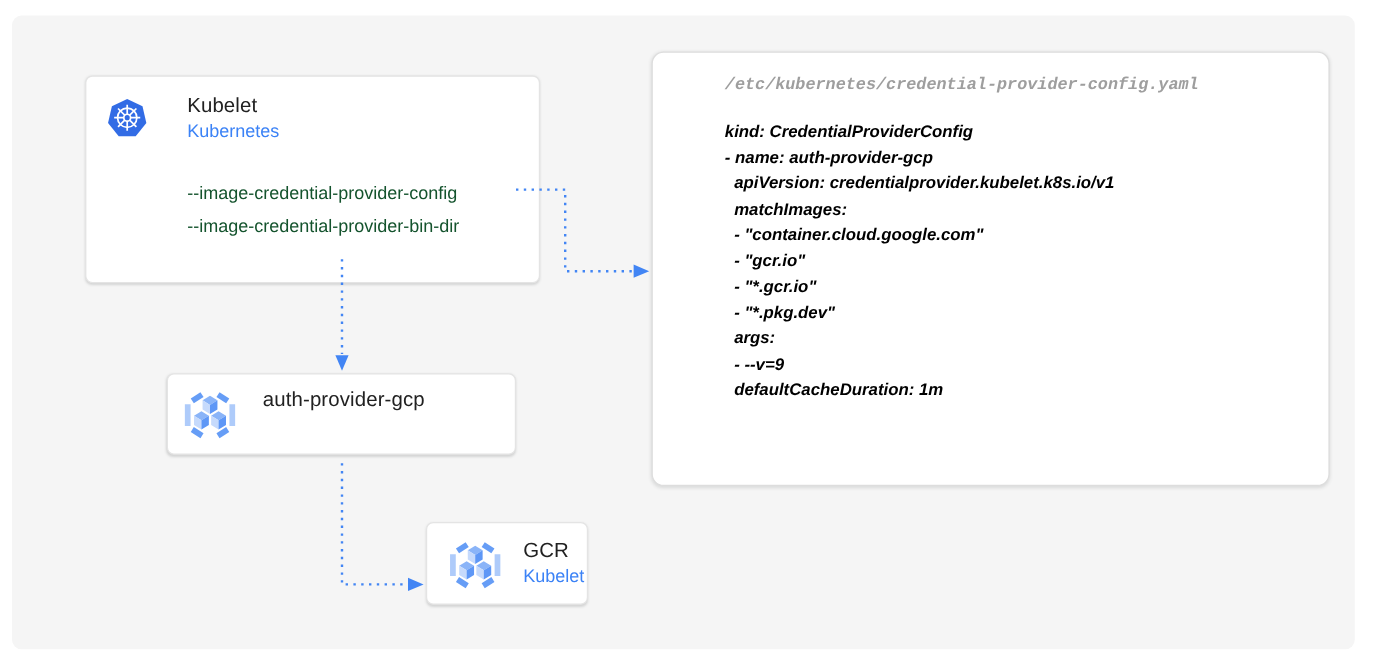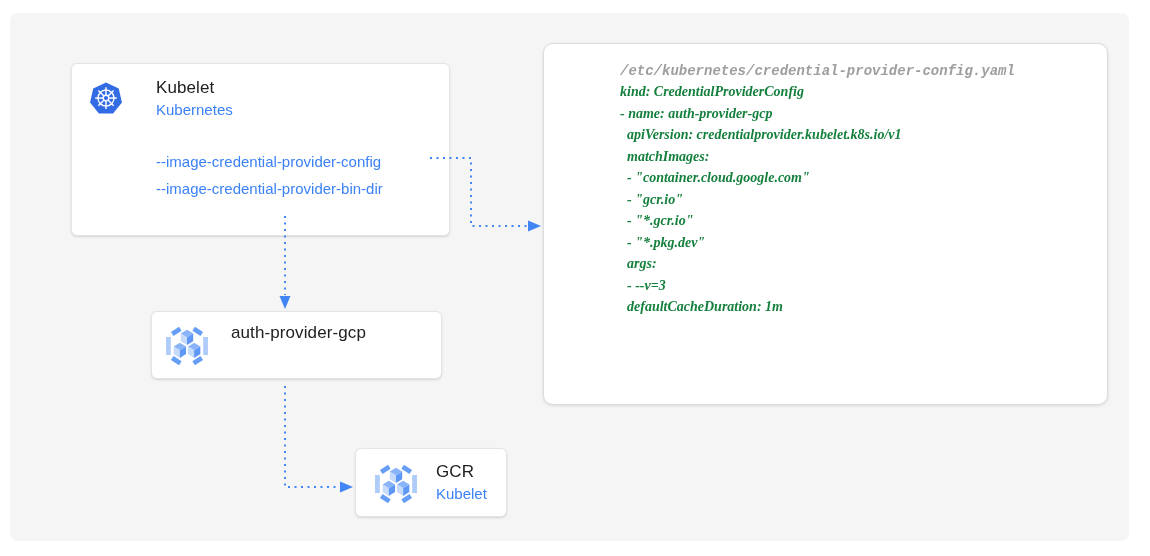--- a/index.html
+++ b/index.html
@@ -20,22 +20,22 @@
     border-radius: 8px;
   }
   .card {
     position: absolute;
     background: #ffffff;
     border: 1px solid #E4E4E4;
     border-radius: 6px;
     box-shadow: 0 1px 2px rgba(60,64,67,0.18);
   }
   .card-kubelet { left: 71px; top: 63px; width: 379px; height: 173px; }
-  .card-auth    { left: 139px; top: 311px; width: 291px; height: 68px; margin-left: 12px; }
-  .card-gcr     { left: 355px; top: 448px; width: 152px; height: 69px; }
+  .card-auth    { left: 139px; top: 311px; width: 291px; height: 68px; }
+  .card-gcr     { left: 355px; top: 435px; width: 135px; height: 69px; }
 
   .node-icon { position: absolute; }
   .kubelet-icon-pos { left: 17px; top: 18px; }
   .auth-icon-pos    { left: 13px; top: 14px; }
   .gcr-icon-pos     { left: 18px; top: 15px; }
 
   .kubelet-text { position: absolute; left: 84px; top: 13px; }
   .auth-text    { position: absolute; left: 79px; top: 10px; }
   .gcr-text     { position: absolute; left: 80px; top: 12px; }
 
@@ -47,50 +47,51 @@
   }
   .node-sub {
     font-size: 15px;
     line-height: 22px;
     color: #3b82f6;
   }
   .node-flags { margin-top: 27px; }
   .flag-line {
     font-size: 15px;
     line-height: 27px;
-    color: #3b82f6;
+    color: #14532d;
     white-space: nowrap;
   }
 
   .code-panel {
     position: absolute;
     left: 543px; top: 43px;
     width: 565px; height: 362px;
     background: #ffffff;
     border: 1px solid #DDDDDD;
     border-radius: 10px;
     box-shadow: 0 1px 3px rgba(60,64,67,0.15);
-    padding: 17px 20px 0 76px;
+    padding: 17px 20px 0 60px;
   }
   .code-filename {
     font-family: "Liberation Mono", "DejaVu Sans Mono", monospace;
     font-style: italic;
     font-weight: bold;
     font-size: 14px;
     line-height: 20px;
     color: #9E9E9E;
     white-space: pre;
   }
   .code-body {
-    font-family: Liberation Serif, serif;
+    margin-top: 18px;
+    font-family: Liberation Sans, sans-serif;
     font-style: italic;
     font-weight: bold;
     font-size: 14px;
     line-height: 21.5px;
-    color: #15803d;
+    color: #000000;
   }
   .code-line { white-space: pre; }
 
   .overlay {
     position: absolute;
     left: 0; top: 0;
     width: 1150px; height: 556px;
     pointer-events: none;
     z-index: 5;
   }
@@ -197,21 +198,21 @@
     <div class="code-body">
       <div class="code-line">kind: CredentialProviderConfig</div>
       <div class="code-line">- name: auth-provider-gcp</div>
       <div class="code-line">  apiVersion: credentialprovider.kubelet.k8s.io/v1</div>
       <div class="code-line">  matchImages:</div>
       <div class="code-line">  - "container.cloud.google.com"</div>
       <div class="code-line">  - "gcr.io"</div>
       <div class="code-line">  - "*.gcr.io"</div>
       <div class="code-line">  - "*.pkg.dev"</div>
       <div class="code-line">  args:</div>
-      <div class="code-line">  - --v=3</div>
+      <div class="code-line">  - --v=9</div>
       <div class="code-line">  defaultCacheDuration: 1m</div>
     </div>
   </div>
 
   <svg class="overlay" viewBox="0 0 1150 556">
     <g fill="none" stroke="#4285F4" stroke-width="2" stroke-dasharray="2 4.5">
       <path d="M430 158 H471 V226 H527"></path>
       <path d="M285 216 V295"></path>
       <path d="M285 386 V487 H339"></path>
     </g>

